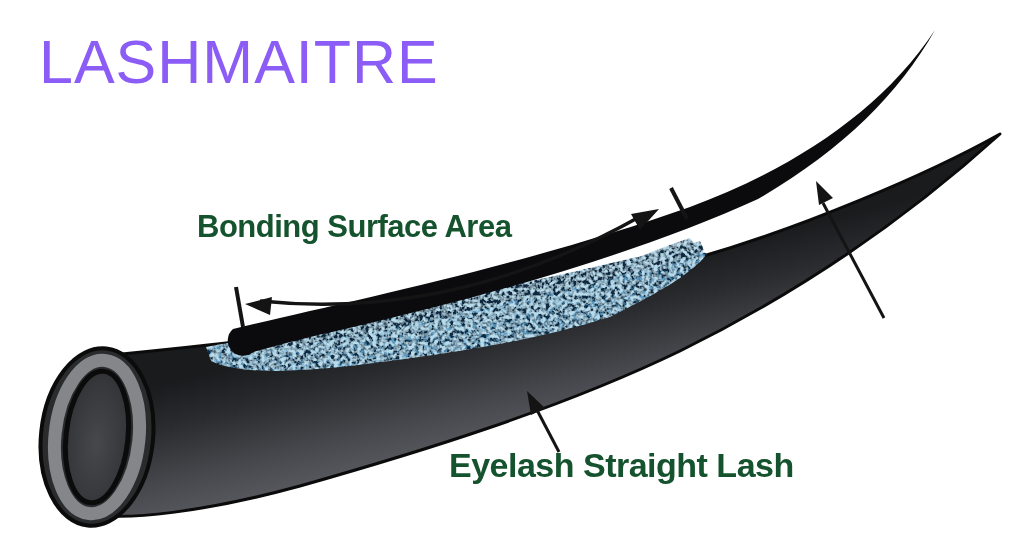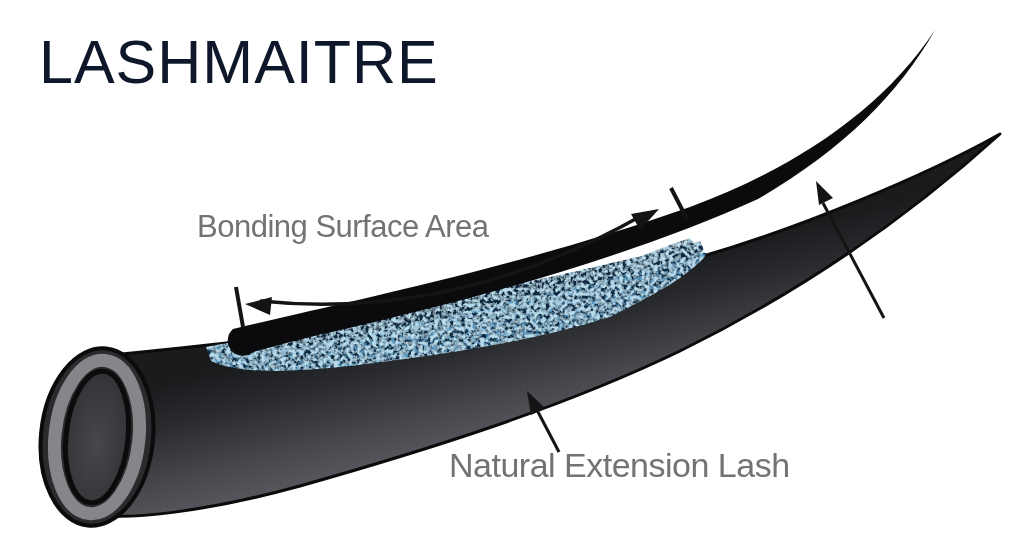--- a/index.html
+++ b/index.html
@@ -6,30 +6,31 @@
   .stage{
     position:relative;
     width:1024px;height:559px;
     background:#ffffff;
     overflow:hidden;
     font-family:"Liberation Sans", sans-serif;
   }
   .stage svg{position:absolute;left:0;top:0;}
   .label{
     position:absolute;
-    color:#737373;
+    color:#14532d;
     white-space:nowrap;
     line-height:1.05;
+    font-weight:bold;
   }
   .brand-title{
     left:39px;top:30px;
     font-size:61px;
     font-weight:400;
     letter-spacing:1px;
-    color:#0f172a;
+    color:#8b5cf6;
   }
   .bonding-label{
     left:197px;top:211px;
     font-size:31px;
     letter-spacing:-0.5px;
   }
   .extension-label{
     left:756px;top:319px;
     font-size:30px;
     letter-spacing:-0.5px;
@@ -136,14 +137,14 @@
       <line x1="559" y1="452" x2="537" y2="410" stroke-width="3"></line>
       <polygon points="527,391 545,408 531,415" stroke="none"></polygon>
     </g>
   </svg>
 
   <div class="label brand-title">LASHMAITRE</div>
 
   <div class="label bonding-label">Bonding Surface Area</div>
 
 
-  <div class="label natural-label">Natural Extension Lash</div>
+  <div class="label natural-label">Eyelash Straight Lash</div>
 </div>
 
 </body></html>

